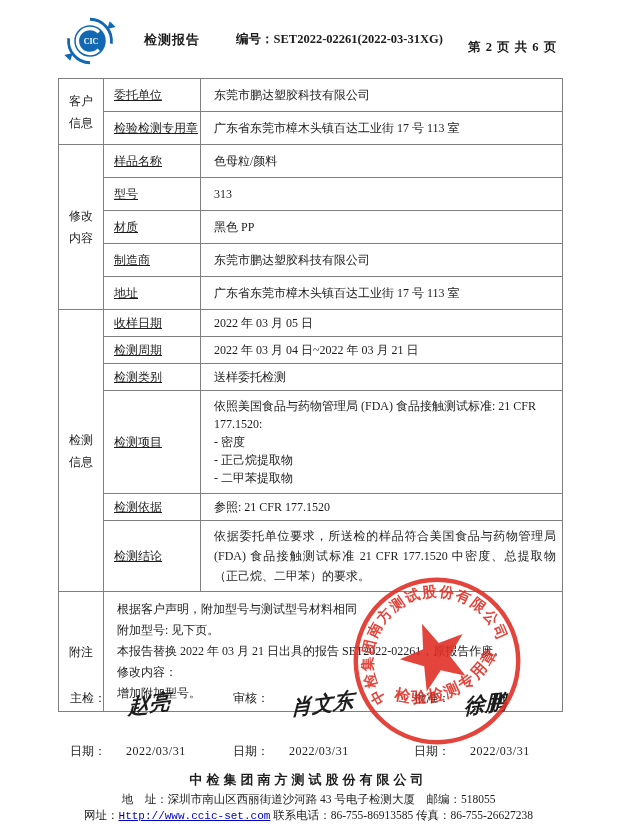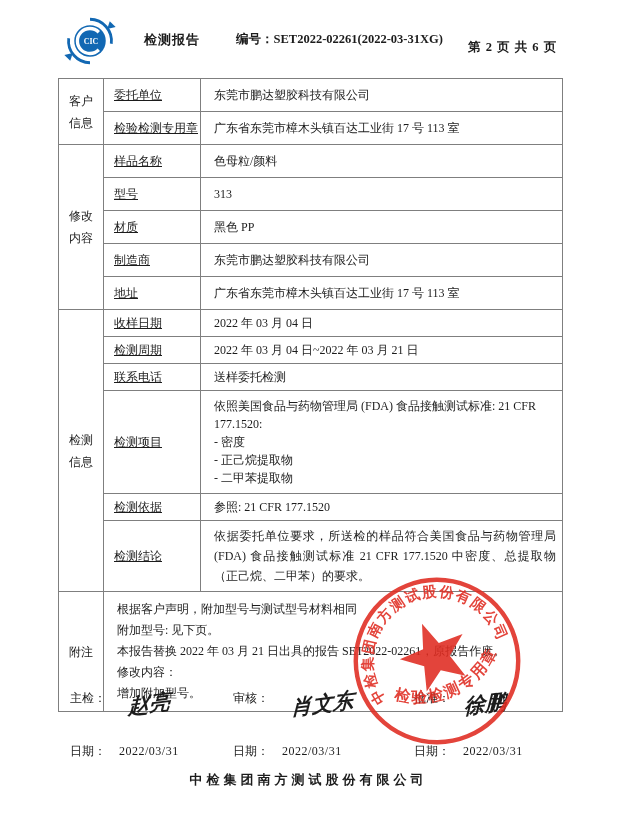--- a/index.html
+++ b/index.html
@@ -26,21 +26,21 @@
   td.notes { line-height:21px; padding-top:7px; padding-bottom:7px; }
 
   
   .sig-group { position:absolute; top:690px; }
   .sig-line { display:flex; align-items:flex-start; height:40px; }
   .sig-role { font-size:12px; flex:0 0 auto; }
   .sig-name { font-size:21px; font-style:italic; font-weight:bold;
               transform:rotate(-7deg) skewX(-8deg); margin-left:22px;
               font-family:"DejaVu Sans",sans-serif; }
   .date-line { display:flex; align-items:center; margin-top:13px; font-size:12px;text-align:right; }
-  .date-val { margin-left:13px; letter-spacing:.5px; }
+  .date-val { margin-left:20px; letter-spacing:.5px; }
   #sig1 { left:70px; } #sig2 { left:233px; } #sig3 { left:414px; }
   #sig3 .sig-name { margin-left:14px; }
 
   
   .stamp { position:absolute; left:348px; top:572px; width:178px; height:178px;
            transform:rotate(-22deg); opacity:.88; pointer-events:none; }
 
   
   .ft { position:absolute; left:0; width:617px; text-align:center; }
   .ft-company { top:771px; font-size:13px; font-weight:bold; letter-spacing:4px; }
@@ -102,28 +102,28 @@
         <td class="val">东莞市鹏达塑胶科技有限公司</td>
       </tr>
       <tr class="h33">
         <td class="lbl">地址</td>
         <td class="val">广东省东莞市樟木头镇百达工业街 17 号 113 室</td>
       </tr>
 
       <tr class="h27">
         <td class="sec" rowspan="6">检测信息</td>
         <td class="lbl">收样日期</td>
-        <td class="val">2022 年 03 月 04 日</td>
+        <td class="val">2022 年 03 月 05 日</td>
       </tr>
       <tr class="h27">
         <td class="lbl">检测周期</td>
         <td class="val">2022 年 03 月 04 日~2022 年 03 月 21 日</td>
       </tr>
       <tr class="h27">
-        <td class="lbl">联系电话</td>
+        <td class="lbl">检测类别</td>
         <td class="val">送样委托检测</td>
       </tr>
       <tr>
         <td class="lbl">检测项目</td>
         <td class="val pre items">依照美国食品与药物管理局 (FDA) 食品接触测试标准: 21 CFR
 177.1520:
 - 密度
 - 正己烷提取物
 - 二甲苯提取物</td>
       </tr>
@@ -187,14 +187,22 @@
     <polygon fill="#e02b20" points="80,44 87.6,65.5 110.4,66.1 92.4,80 98.8,101.9 80,89 61.2,101.9 67.6,80 49.6,66.1 72.4,65.5"></polygon>
     <text fill="#e02b20" font-size="13" font-weight="bold" letter-spacing="1.5" font-family="Liberation Sans, DejaVu Sans, sans-serif">
       <textPath href="#arcTop" startOffset="2%">中检集团南方测试股份有限公司</textPath>
     </text>
     <text fill="#e02b20" font-size="14" font-weight="bold" letter-spacing="2" font-family="Liberation Sans, DejaVu Sans, sans-serif">
       <textPath href="#arcBottom" startOffset="4%">检验检测专用章</textPath>
     </text>
   </svg>
 
   <div class="ft ft-company">中检集团南方测试股份有限公司</div>
+  <div class="ft ft-addr">
+    <span>地　址：</span><span>深圳市南山区西丽街道沙河路 43 号电子检测大厦</span>　<span>邮编：</span><span>518055</span>
+  </div>
+  <div class="ft ft-contact">
+    <span>网址：</span><a href="#">Http://www.ccic-set.com</a>
+    <span>联系电话：</span><span>86-755-86913585</span>
+    <span>传真：</span><span>86-755-26627238</span>
+  </div>
 
 </div>
 
 </body></html>

